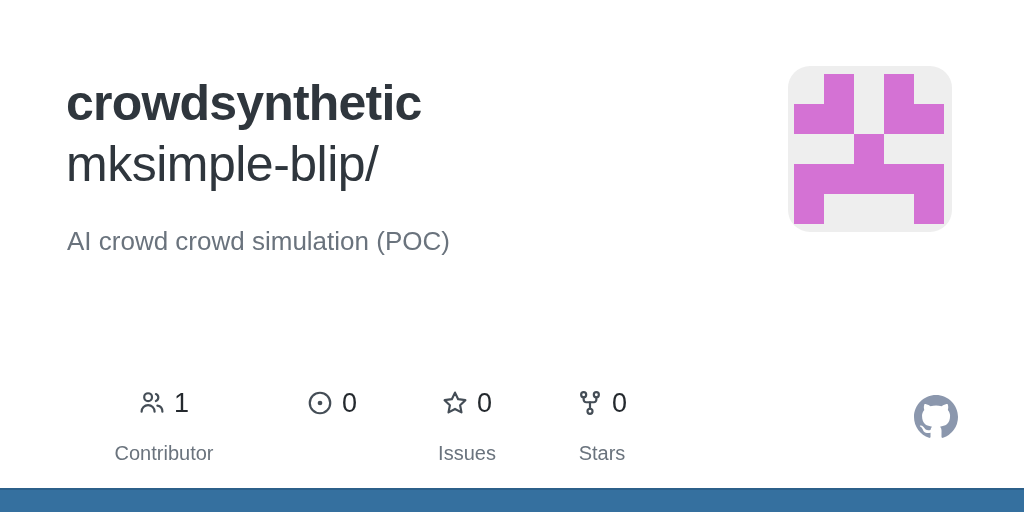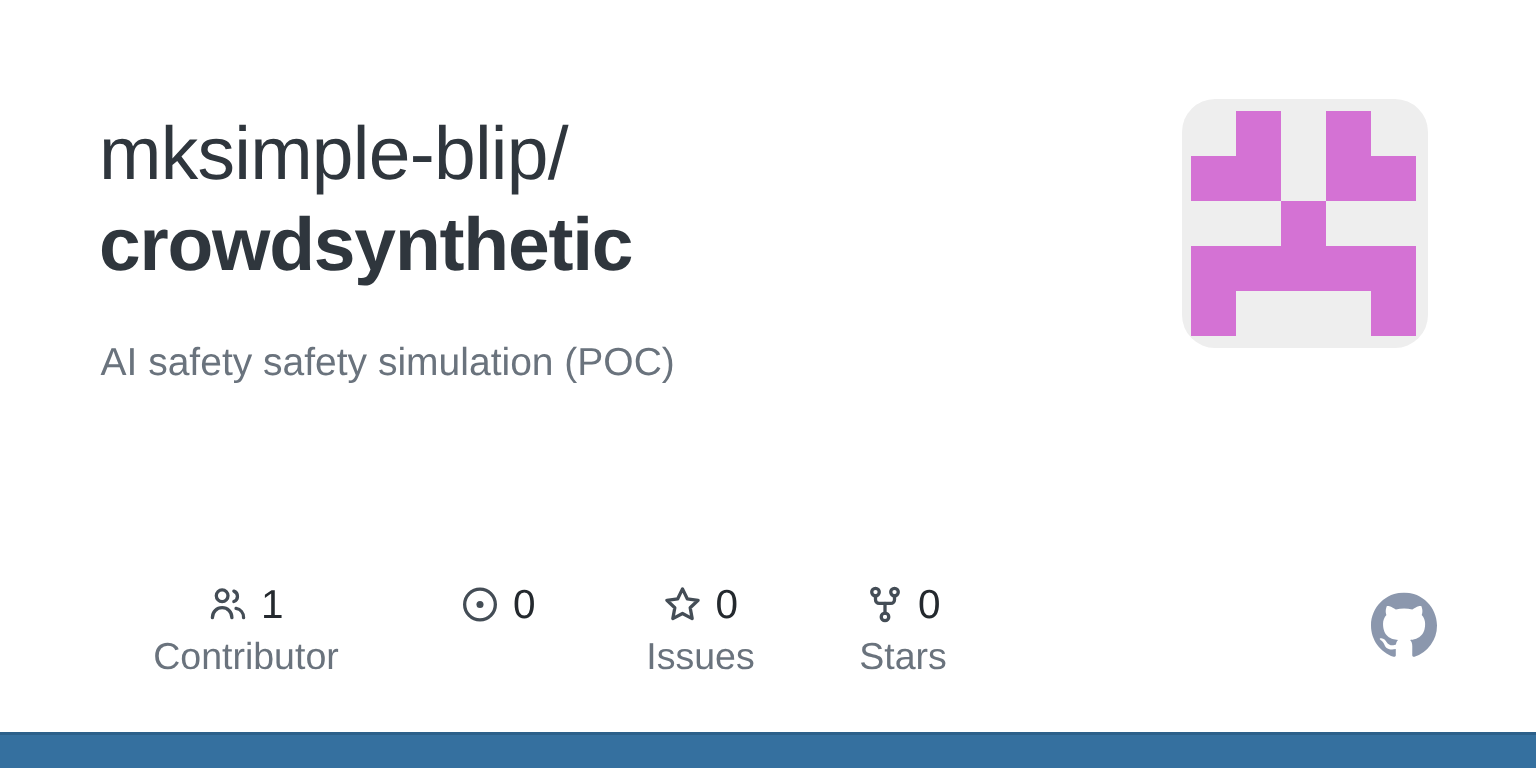--- a/index.html
+++ b/index.html
@@ -118,23 +118,23 @@
     width: 26px;
     height: 26px;
   }
   .stat-value {
     font-size: 27px;
     line-height: 30px;
     color: #24292e;
     font-weight: 400;
   }
   .stat-label {
-    margin-top: 6px;
+    margin-top: 21px;
     text-align: center;
-    font-size: 25px;
+    font-size: 20px;
     line-height: 24px;
     color: #6a737d;
     font-weight: 400;
     white-space: nowrap;
   }
 
   
   #stat-contributors { left: 0px;   width: 196px; }
   #stat-issues       { left: 196px; width: 140px; }
   #stat-stars        { left: 336px; width: 130px; }
@@ -165,25 +165,25 @@
     background: #35709f;
     border-top: 2px solid #2c608a;
   }
 </style>
 </head>
 <body>
 
 <div id="card">
 
   <div id="repo-heading">
+    <span id="repo-name">crowdsynthetic</span>
     <span id="owner-name">mksimple-blip/</span>
-    <span id="repo-name">crowdsynthetic</span>
-  </div>
-
-  <div id="repo-description">AI safety safety simulation (POC)</div>
+  </div>
+
+  <div id="repo-description">AI crowd crowd simulation (POC)</div>
 
   <div id="avatar" style="background: rgb(238, 238, 238);">
     <div id="identicon-grid">
         <div class="ident-cell" style="background: rgb(238, 238, 238);"></div>
         <div class="ident-cell" style="background: rgb(212, 114, 212);"></div>
         <div class="ident-cell" style="background: rgb(238, 238, 238);"></div>
         <div class="ident-cell" style="background: rgb(212, 114, 212);"></div>
         <div class="ident-cell" style="background: rgb(238, 238, 238);"></div>
         <div class="ident-cell" style="background: rgb(212, 114, 212);"></div>
         <div class="ident-cell" style="background: rgb(212, 114, 212);"></div>

